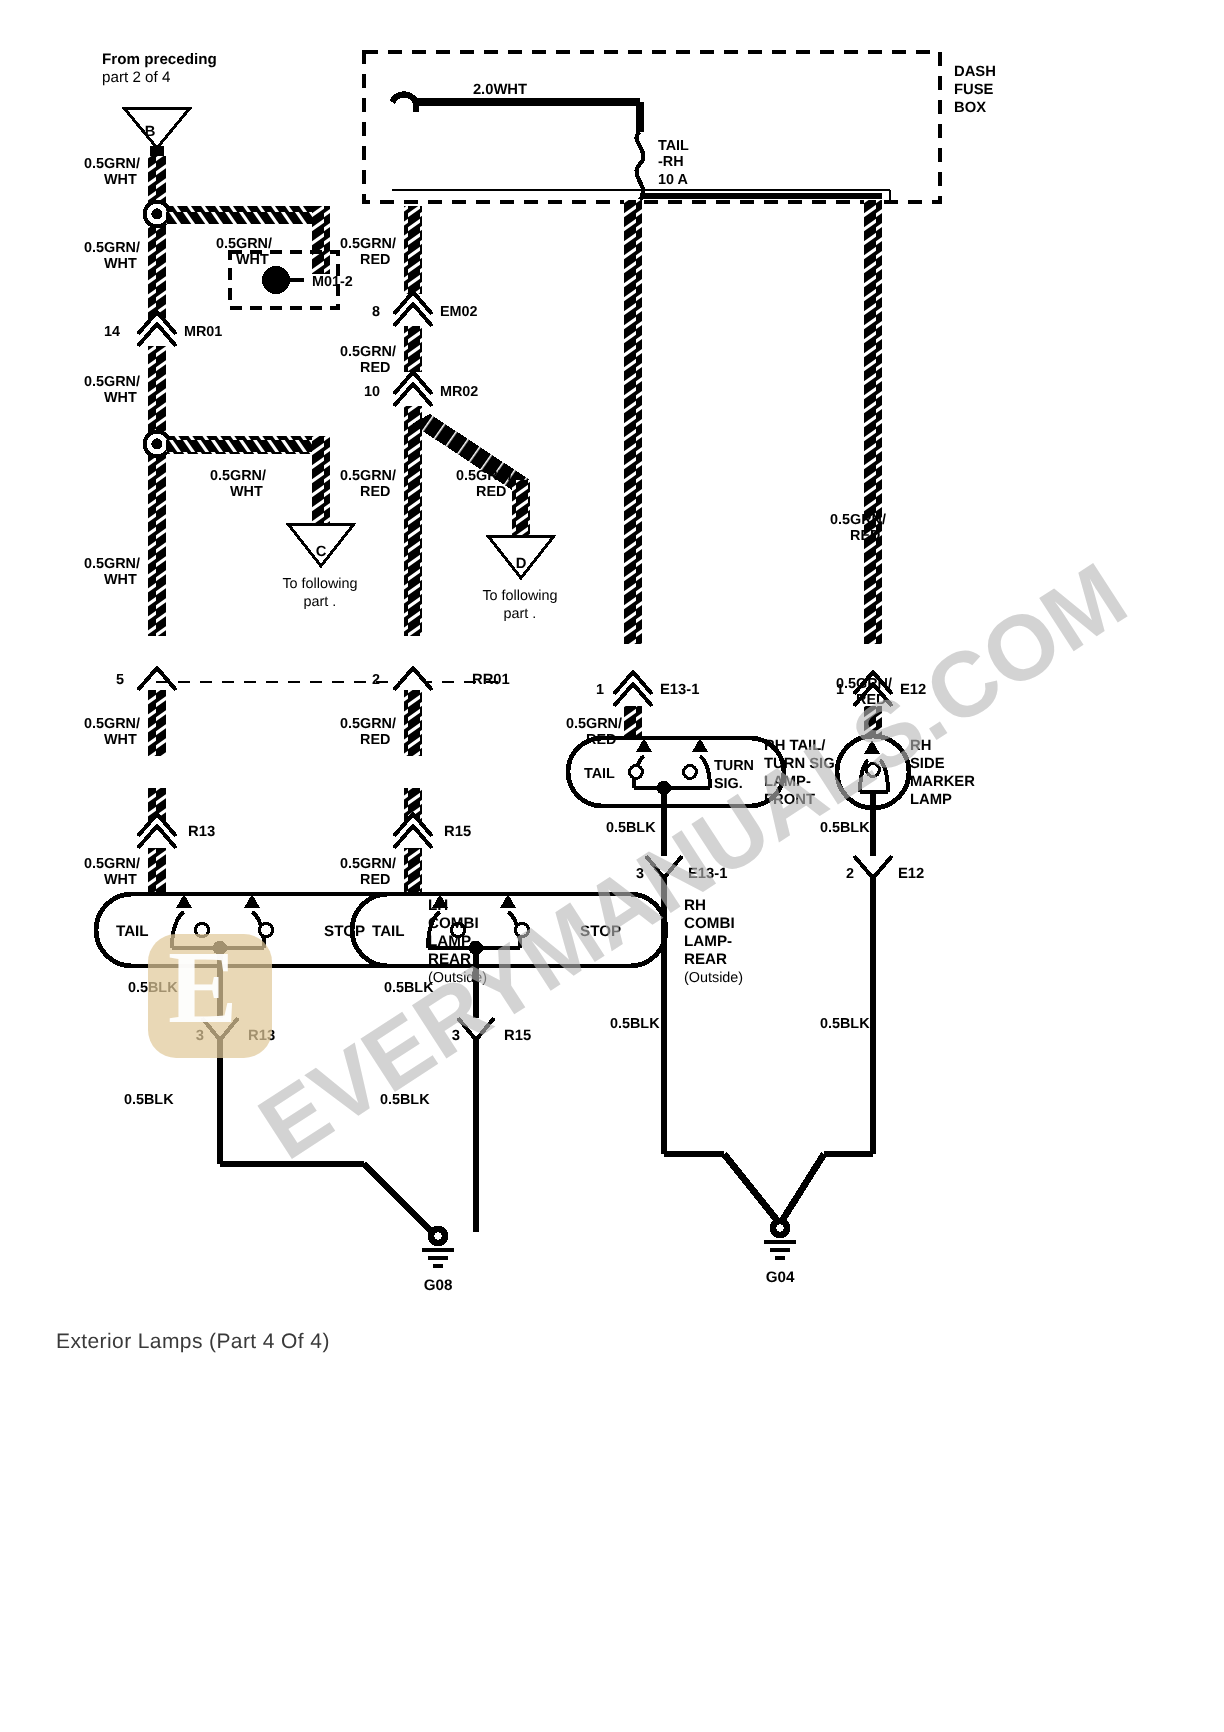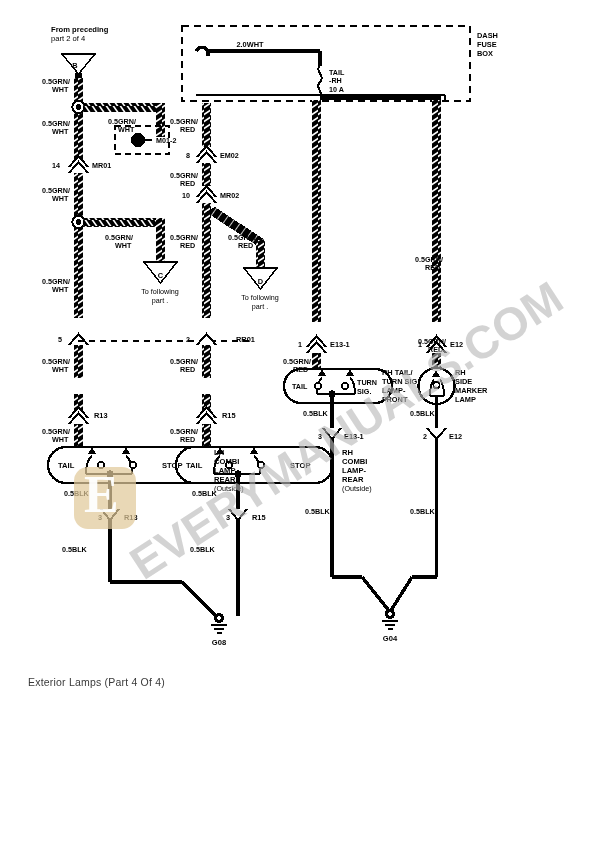--- a/index.html
+++ b/index.html
@@ -23,21 +23,20 @@
   }
   svg{display:block;}
   .cap{
     position:absolute;
     left:28px;
     top:665px;
     font-size:10.5px;
     color:#3a3a3a;
     letter-spacing:.2px;
     white-space:nowrap;
-    margin-top:11px;
   }
   
   #wm{
     position:absolute;
     left:0; top:0; width:612px; height:700px;
     pointer-events:none;
   }
   .wm-text{
     position:absolute;
     font-family:"Liberation Sans", sans-serif;

